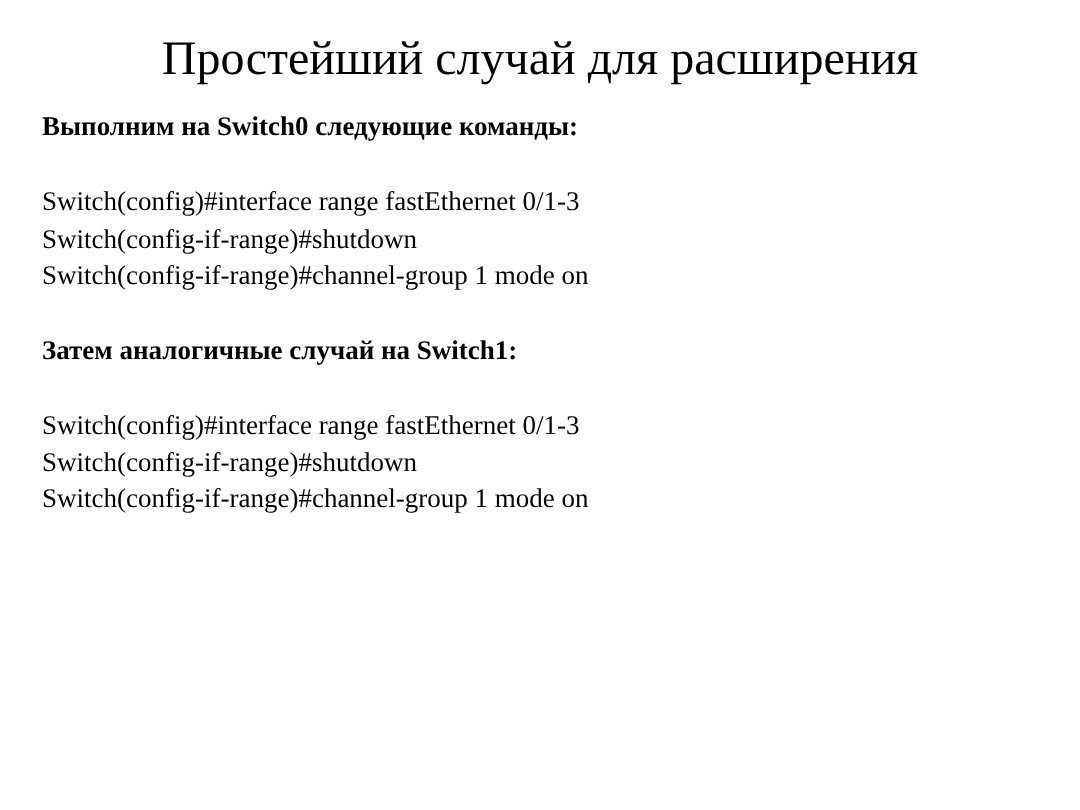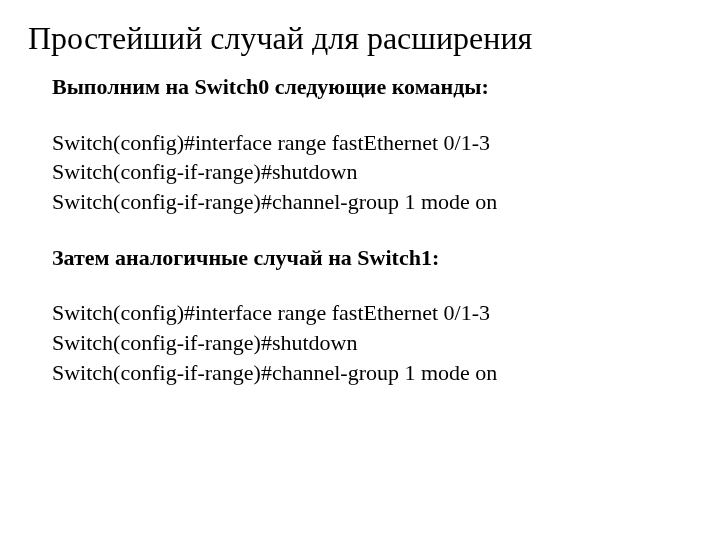--- a/index.html
+++ b/index.html
@@ -12,27 +12,27 @@
       height: 540px;
       background: #ffffff;
       font-family: "Times New Roman", Times, serif;
       color: #000000;
       padding: 18px 28px;
       overflow: hidden;
     }
     .title {
       font-size: 32px;
       font-weight: 400;
+      text-align: center;
       line-height: 1.25;
       margin-bottom: 14px;
     }
     .body-text {
-      font-size: 22px;
+      font-size: 18px;
       line-height: 1.35;
-      margin-left: 24px;
     }
     .bold {
       font-weight: 700;
     }
     .block {
       margin-bottom: 26px;
     }
     .cmd-line {
       white-space: nowrap;
     }

